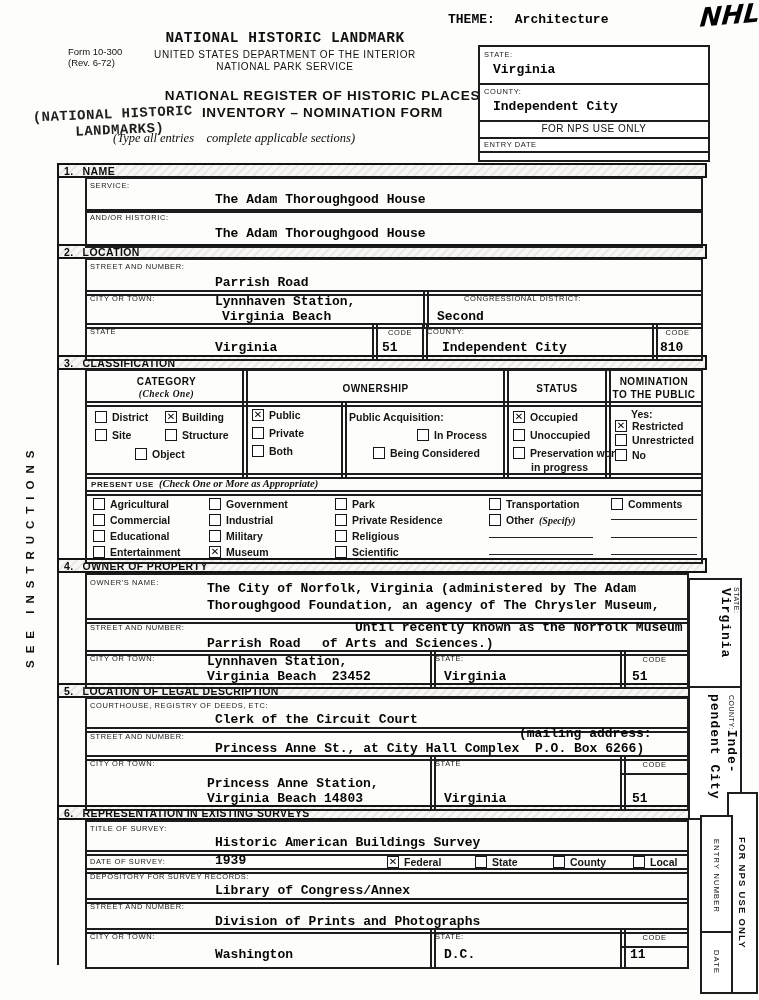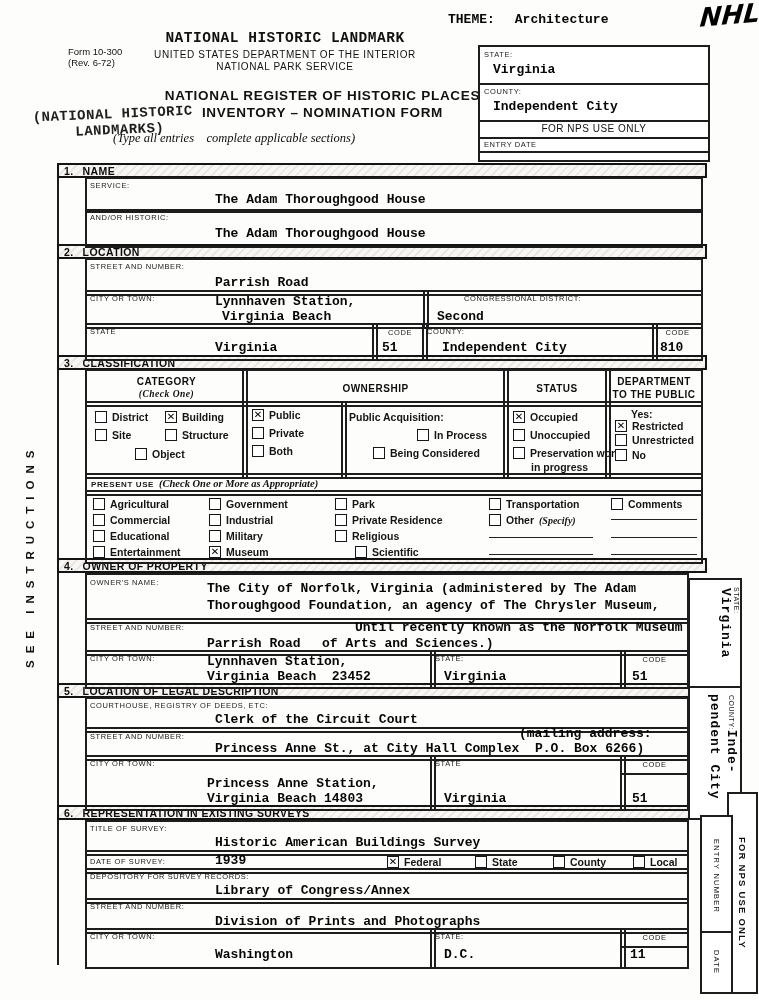--- a/index.html
+++ b/index.html
@@ -144,21 +144,21 @@
     <div class="clh" style="top:5px;">CATEGORY</div>
     <div class="clh it" style="top:18px;font-size:9.5px;">(Check One)</div>
   </div>
   <div class="cell" style="left:242px;top:369px;width:263px;height:34px;">
     <div class="clh" style="top:12px;">OWNERSHIP</div>
   </div>
   <div class="cell" style="left:503px;top:369px;width:104px;height:34px;">
     <div class="clh" style="top:12px;">STATUS</div>
   </div>
   <div class="cell" style="left:605px;top:369px;width:94px;height:34px;">
-    <div class="clh" style="top:5px;">DEPARTMENT</div>
+    <div class="clh" style="top:5px;">NOMINATION</div>
     <div class="clh" style="top:18px;">TO THE PUBLIC</div>
   </div>
 
   <div class="cell" style="left:85px;top:401px;width:159px;height:74px;">
     <span class="ck" style="left:8px;top:8px;">
         <span class="bx">
           <span class="mk"></span>
         </span>
         <span class="cl">District</span>
       </span>
@@ -329,21 +329,21 @@
           <span class="mk"></span>
         </span>
         <span class="cl">Private Residence</span>
       </span>
     <span class="ck" style="left:248px;top:38px;">
         <span class="bx">
           <span class="mk"></span>
         </span>
         <span class="cl">Religious</span>
       </span>
-    <span class="ck" style="left:248px;top:54px;margin-left:20px;">
+    <span class="ck" style="left:248px;top:54px;">
         <span class="bx">
           <span class="mk"></span>
         </span>
         <span class="cl">Scientific</span>
       </span>
     <span class="ck" style="left:402px;top:6px;">
         <span class="bx">
           <span class="mk"></span>
         </span>
         <span class="cl">Transportation</span>

